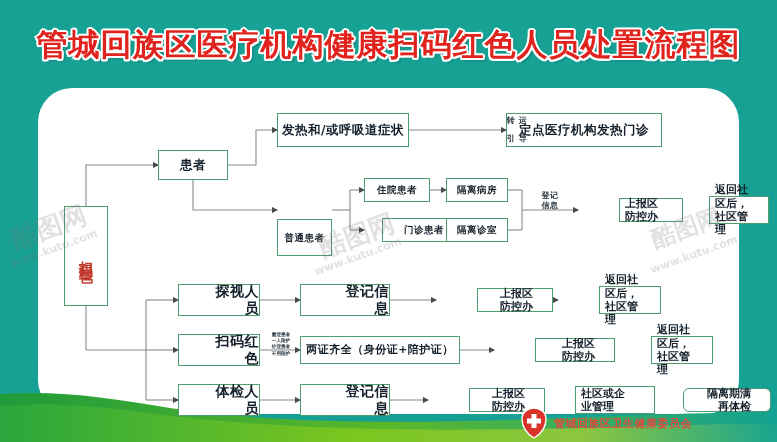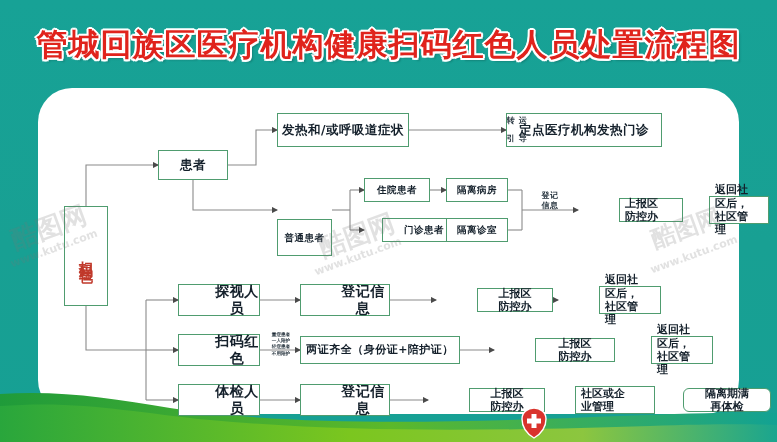--- a/index.html
+++ b/index.html
@@ -67,21 +67,21 @@
 
   .node {
     position: absolute;
     border: 1.6px solid #4f9c6f;
     background: #ffffff;
     color: #14202b;
     font-weight: bold;
     display: flex;
     align-items: center;
     justify-content: center;
-    text-align: center;
+    text-align: right;
     line-height: 1.22;
     letter-spacing: .5px;
     z-index: 3;
   }
   .node.small  { font-size: 11px; letter-spacing: 0; font-weight: bold; padding: 0 19px; margin-left: 41px; }
   .node.med    { font-size: 9.5px; }
   .node.big    { font-size: 12.5px; }
   .node.xbig   { font-size: 14px; padding-left: 36px; }
 
   .node.left-al { justify-content: flex-start; text-align: left; padding-left: 5px; }
@@ -289,15 +289,16 @@
   <div class="wm wm-rot" style="left:648px; top:248px; font-size:11px;">www.kutu.com</div>
   <div class="wm wm-rot" style="left:650px; top:212px; font-size:24px;">酷图网</div>
 
   <div id="logo-strip">
     <div id="logo-mark">
       <svg width="28" height="32" viewBox="0 0 28 32">
         <path d="M14 1 C20 1 26 5 26 12 C26 22 19 28 14 31 C9 28 2 22 2 12 C2 5 8 1 14 1 Z" fill="#d9332c" stroke="#ffffff" stroke-width="1.4"></path>
         <path d="M11.5 7 h5 v4.5 h4.5 v5 h-4.5 v4.5 h-5 v-4.5 H7 v-5 h4.5 Z" fill="#ffffff"></path>
       </svg>
     </div>
+    <div id="logo-caption">管城回族区卫生健康委员会</div>
   </div>
 
 </div>
 
 </body></html>

